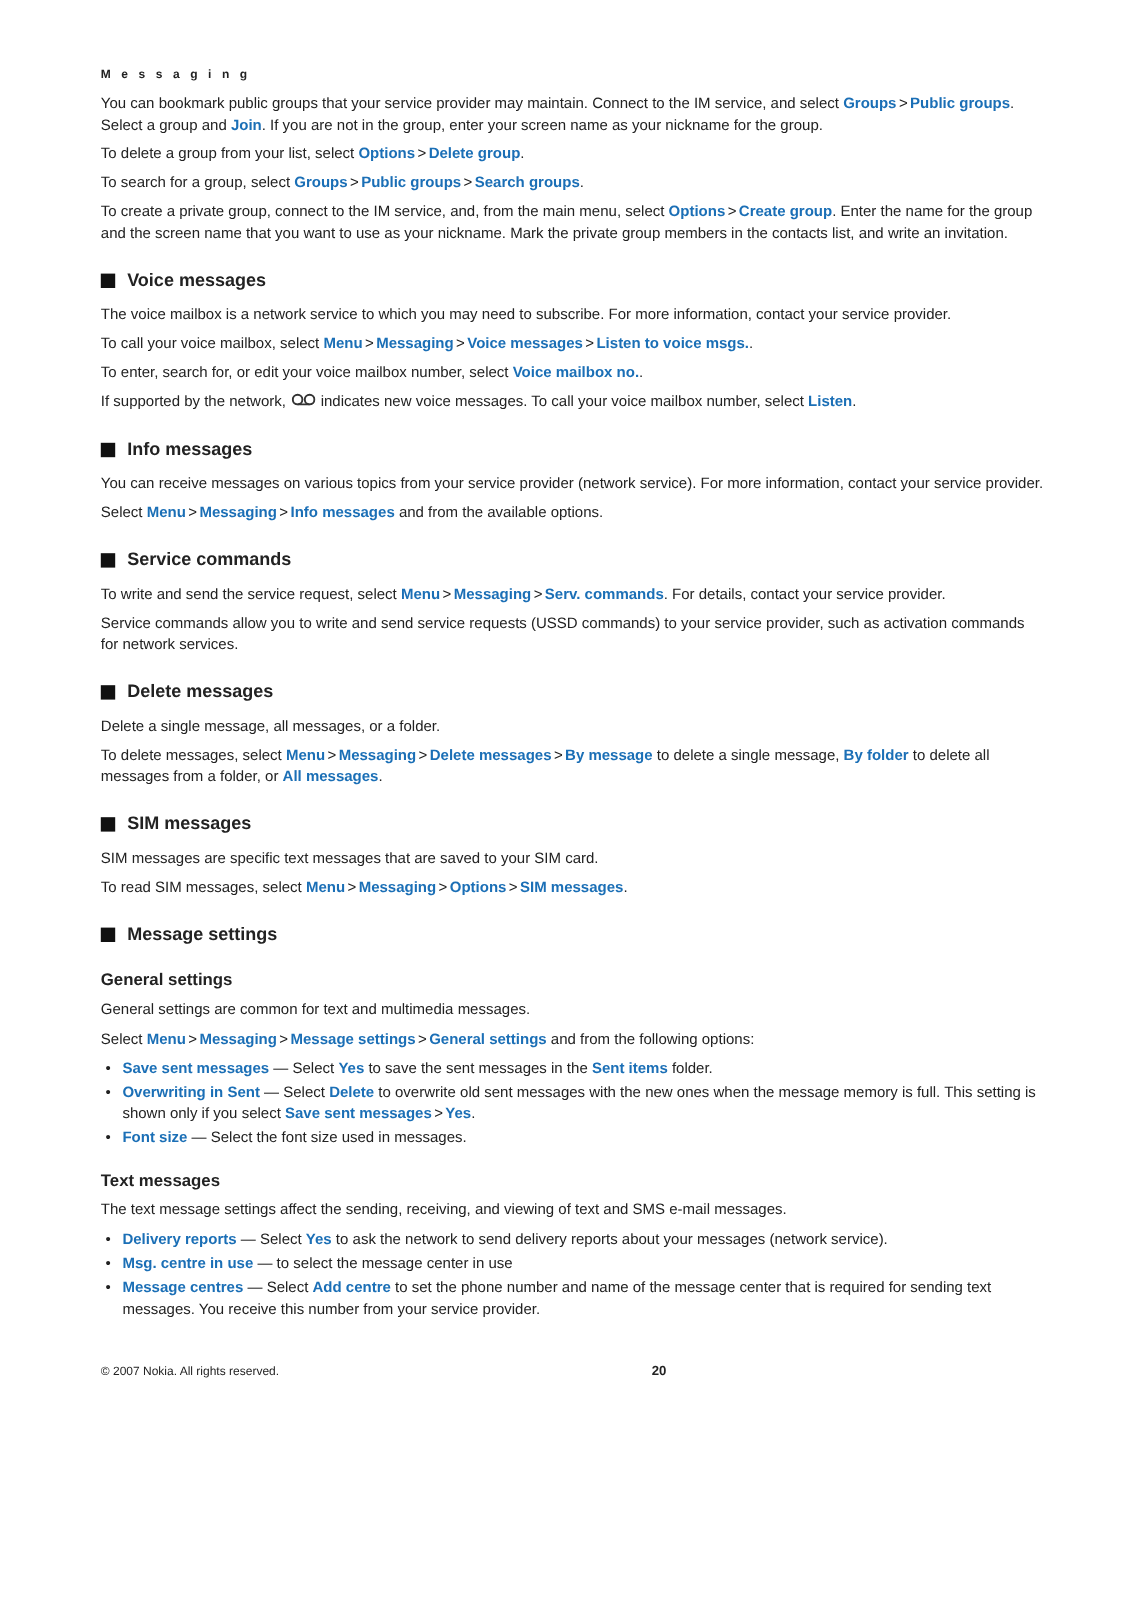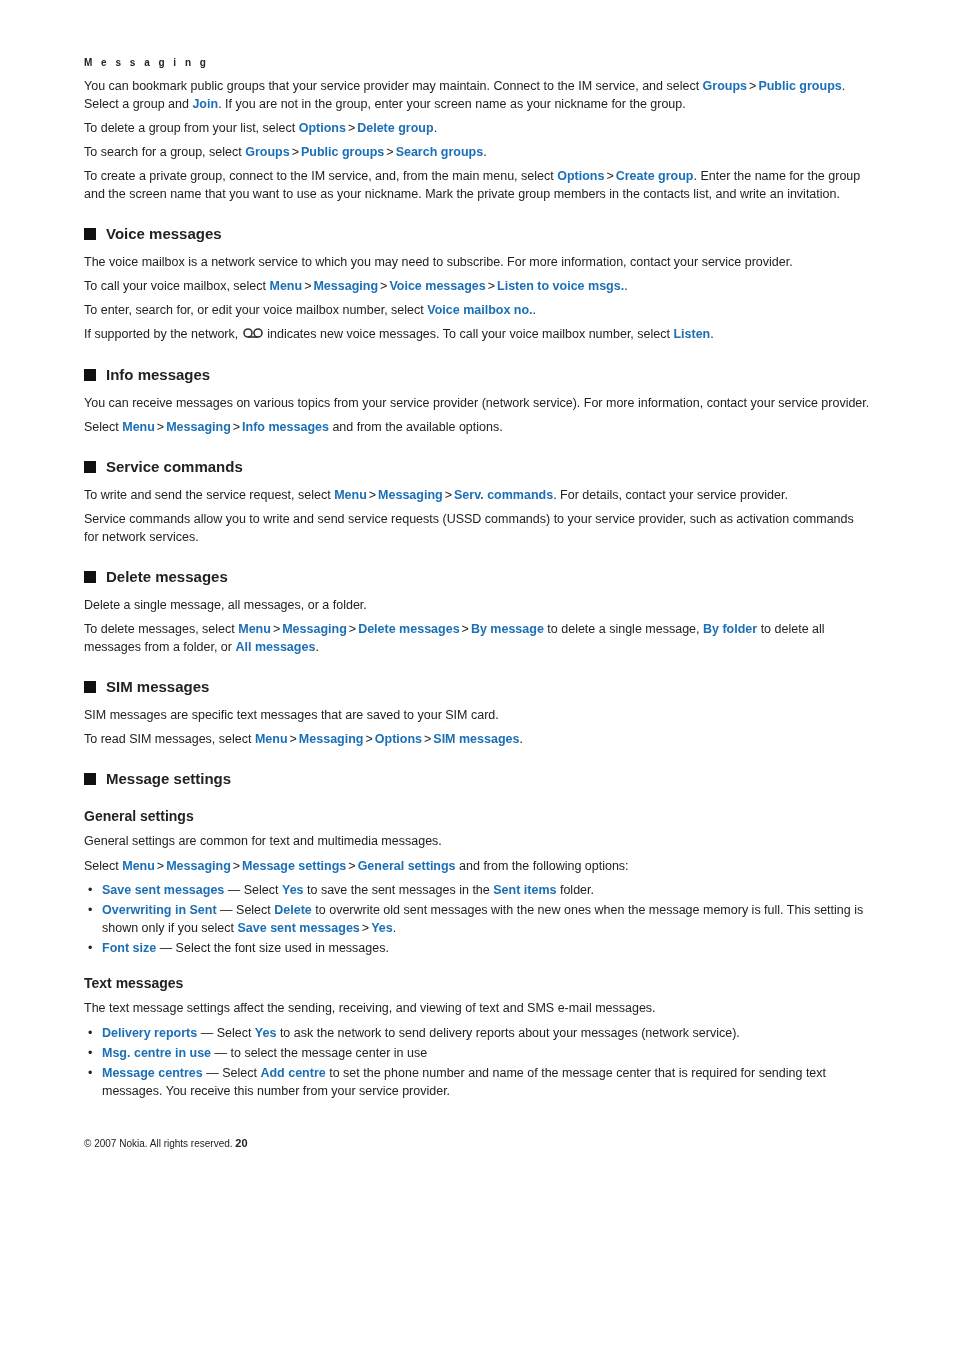--- a/index.html
+++ b/index.html
@@ -67,20 +67,21 @@
     margin: 0 1px;
   }
   .footer {
     margin-top: 36px;
     font-size: 10px;
     color: #222;
   }
   .footer .pn {
     display:inline-block;
     width: 320px;
+    text-align: right;
     font-weight: 700;
     font-size: 11px;
   }
 </style>
 </head>
 <body>
 
 <div class="page">
   <div class="header">M e s s a g i n g</div>
 

